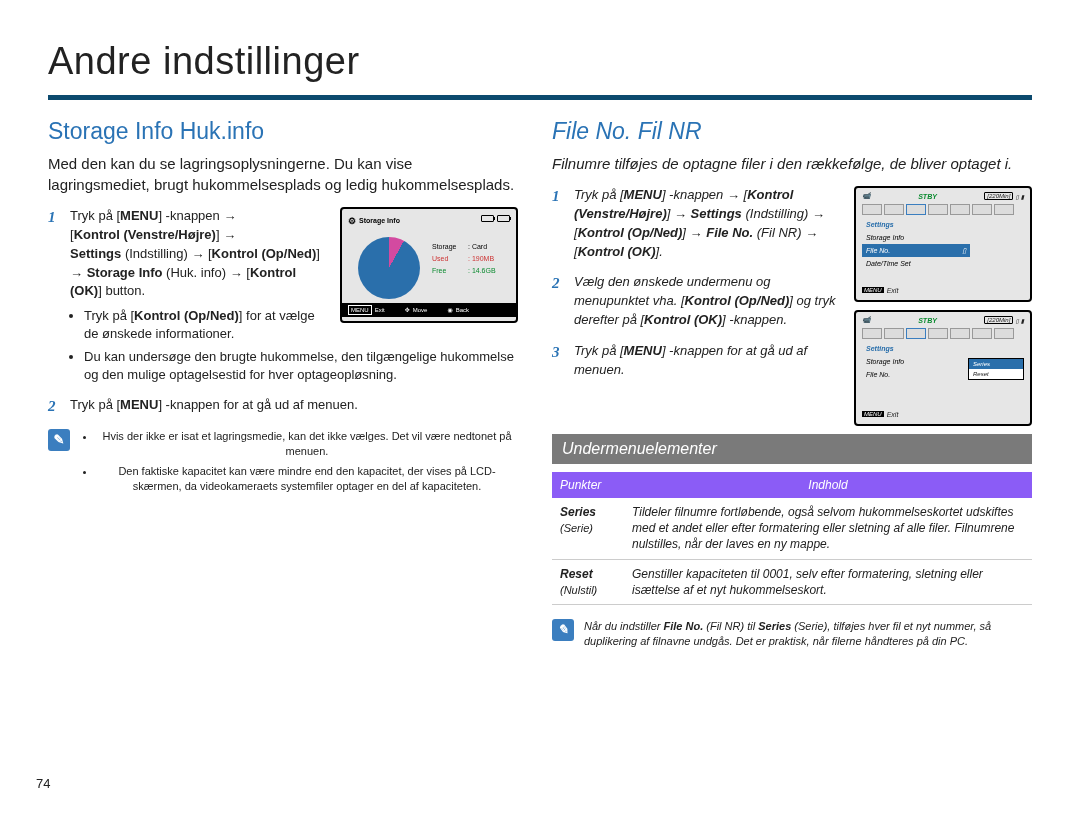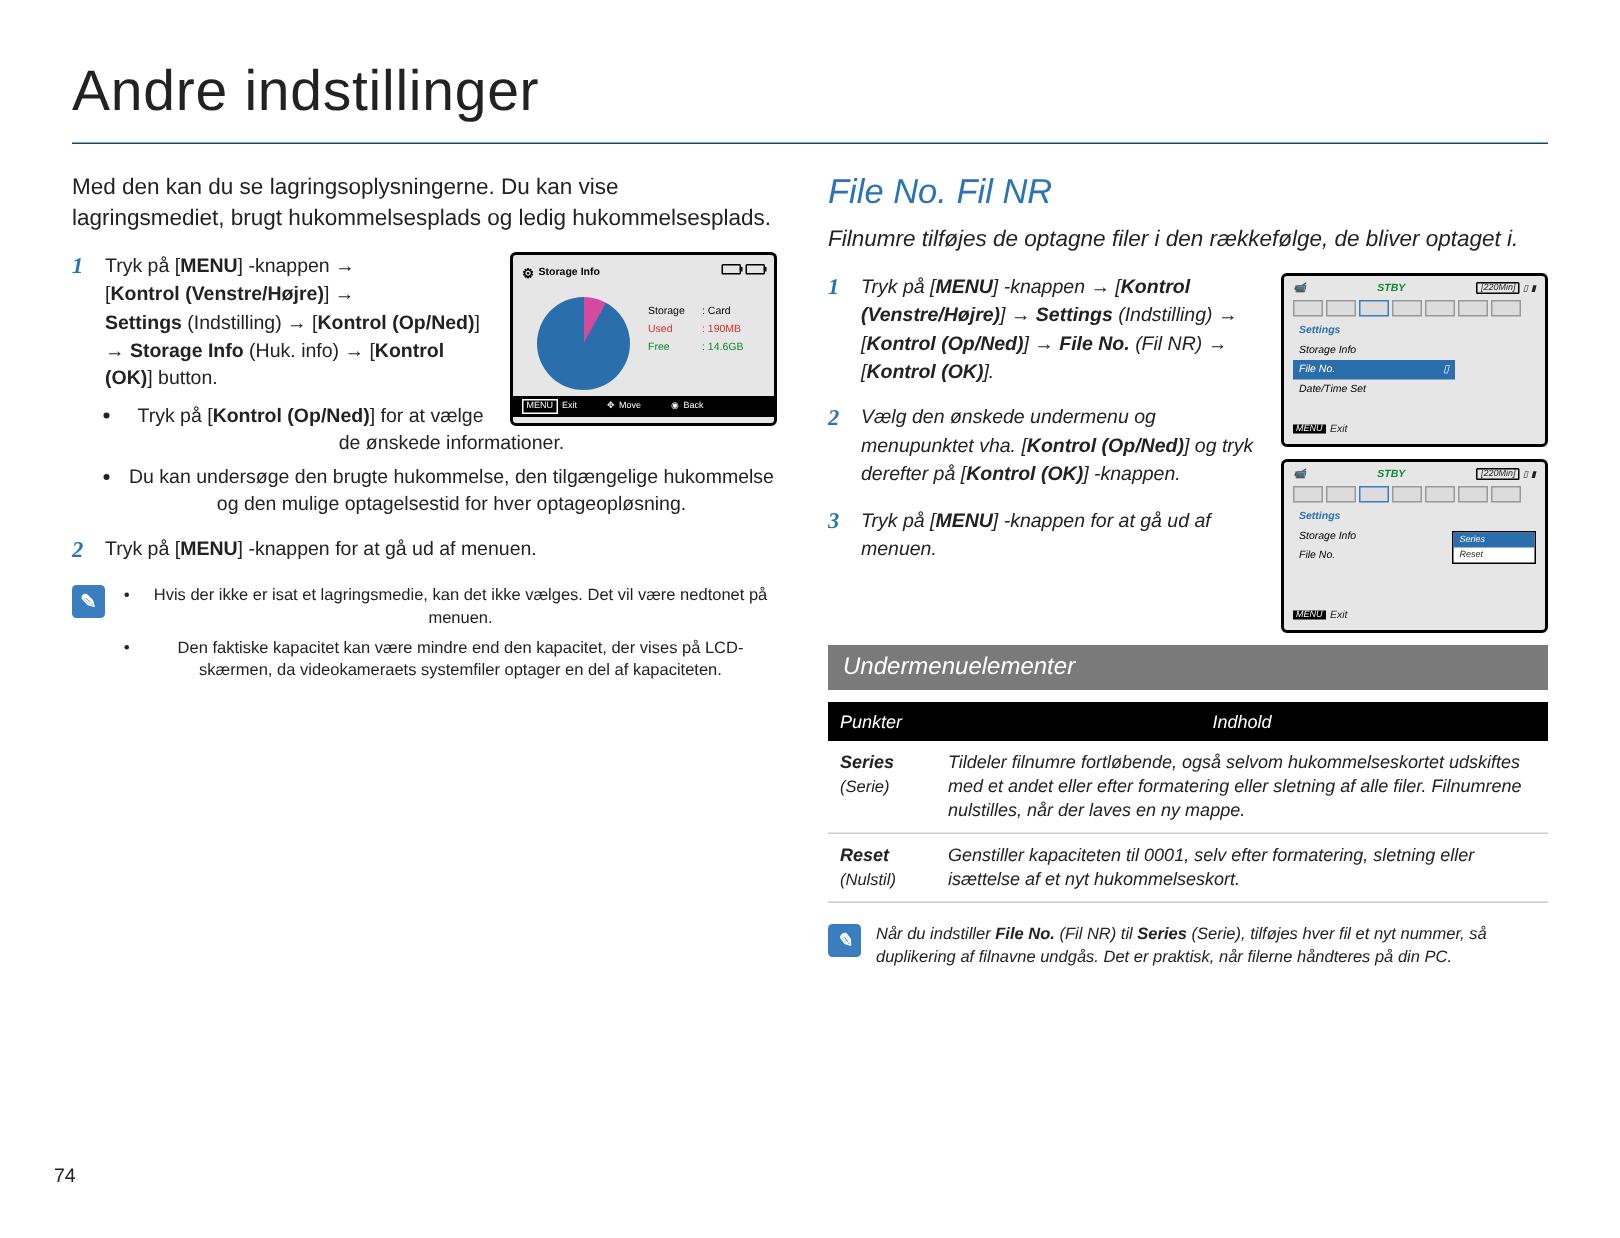--- a/index.html
+++ b/index.html
@@ -14,21 +14,21 @@
   .page {
     position: relative;
     width: 1080px;
     height: 825px;
     padding: 40px 48px 30px 48px;
   }
   .chapter {
     font-size: 38px;
     font-weight: 300;
     color: #222;
-    border-bottom: 1px solid #0c4a6e;
+    border-bottom: 5px solid #0c4a6e;
     padding-bottom: 12px;
     margin-bottom: 18px;
     letter-spacing: 0.5px;
   }
   .cols { display: flex; gap: 34px; }
   .col-left { width: 470px; }
   .col-right { flex: 1; font-style: italic; }
   .h2 {
     font-size: 23px;
     font-weight: 400;
@@ -43,21 +43,21 @@
     content: counter(step);
     position: absolute;
     left: 0;
     top: 0;
     color: #2a73b5;
     font-weight: 700;
     font-size: 15px;
     font-style: italic;
     font-family: Georgia, serif;
   }
-  .sub { margin: 6px 0 0 0; padding-left: 14px; text-align: center; }
+  .sub { margin: 6px 0 0 0; padding-left: 14px; }
   .sub li { list-style: disc; margin-bottom: 4px; font-size: 13px; line-height: 1.4; }
   .note-box {
     display: flex;
     gap: 10px;
     margin-top: 14px;
     font-size: 11px;
     line-height: 1.4;
   }
   .note-icon {
     width: 22px; height: 22px; flex: 0 0 22px;
@@ -135,39 +135,40 @@
 
   .subhead {
     background: #7a7a7a;
     color: #fff;
     font-size: 16px;
     padding: 6px 10px;
     margin: 14px 0 8px 0;
     clear: both;
   }
   table.sub-t { width:100%; border-collapse:collapse; font-size:12px; }
-  table.sub-t th { background:#000000;color:#fff;font-weight:400;padding:6px 8px;text-align:left;}
+  table.sub-t th { background:#8b5cf6;color:#fff;font-weight:400;padding:6px 8px;text-align:left;}
   table.sub-t th:first-child{width:72px;}
   table.sub-t th.center{text-align:center;}
   table.sub-t td { border-bottom:1px solid #ccc; padding:6px 8px; vertical-align:top; line-height:1.35;}
   .sub-alt{font-size:11px;}
 
   .page-num { position:absolute; bottom:34px; left:36px; font-size:13px; }
   b,strong{font-weight:700;}
   .step-block{ overflow: visible; }
 </style>
 </head>
 <body>
 
 <div class="page">
   <div class="chapter">Andre indstillinger</div>
 
   <div class="cols">
 
     <div class="col-left">
+      <div class="h2">Storage Info Huk.info</div>
       <p class="para">Med den kan du se lagringsoplysningerne. Du kan vise lagringsmediet, brugt hukommelsesplads og ledig hukommelsesplads.</p>
 
       <ol class="steps">
         <li class="step-block">
           
           <div class="device1">
             <div class="dev-title">
               <span class="gear">⚙</span>
               <span>Storage Info</span>
             </div>

